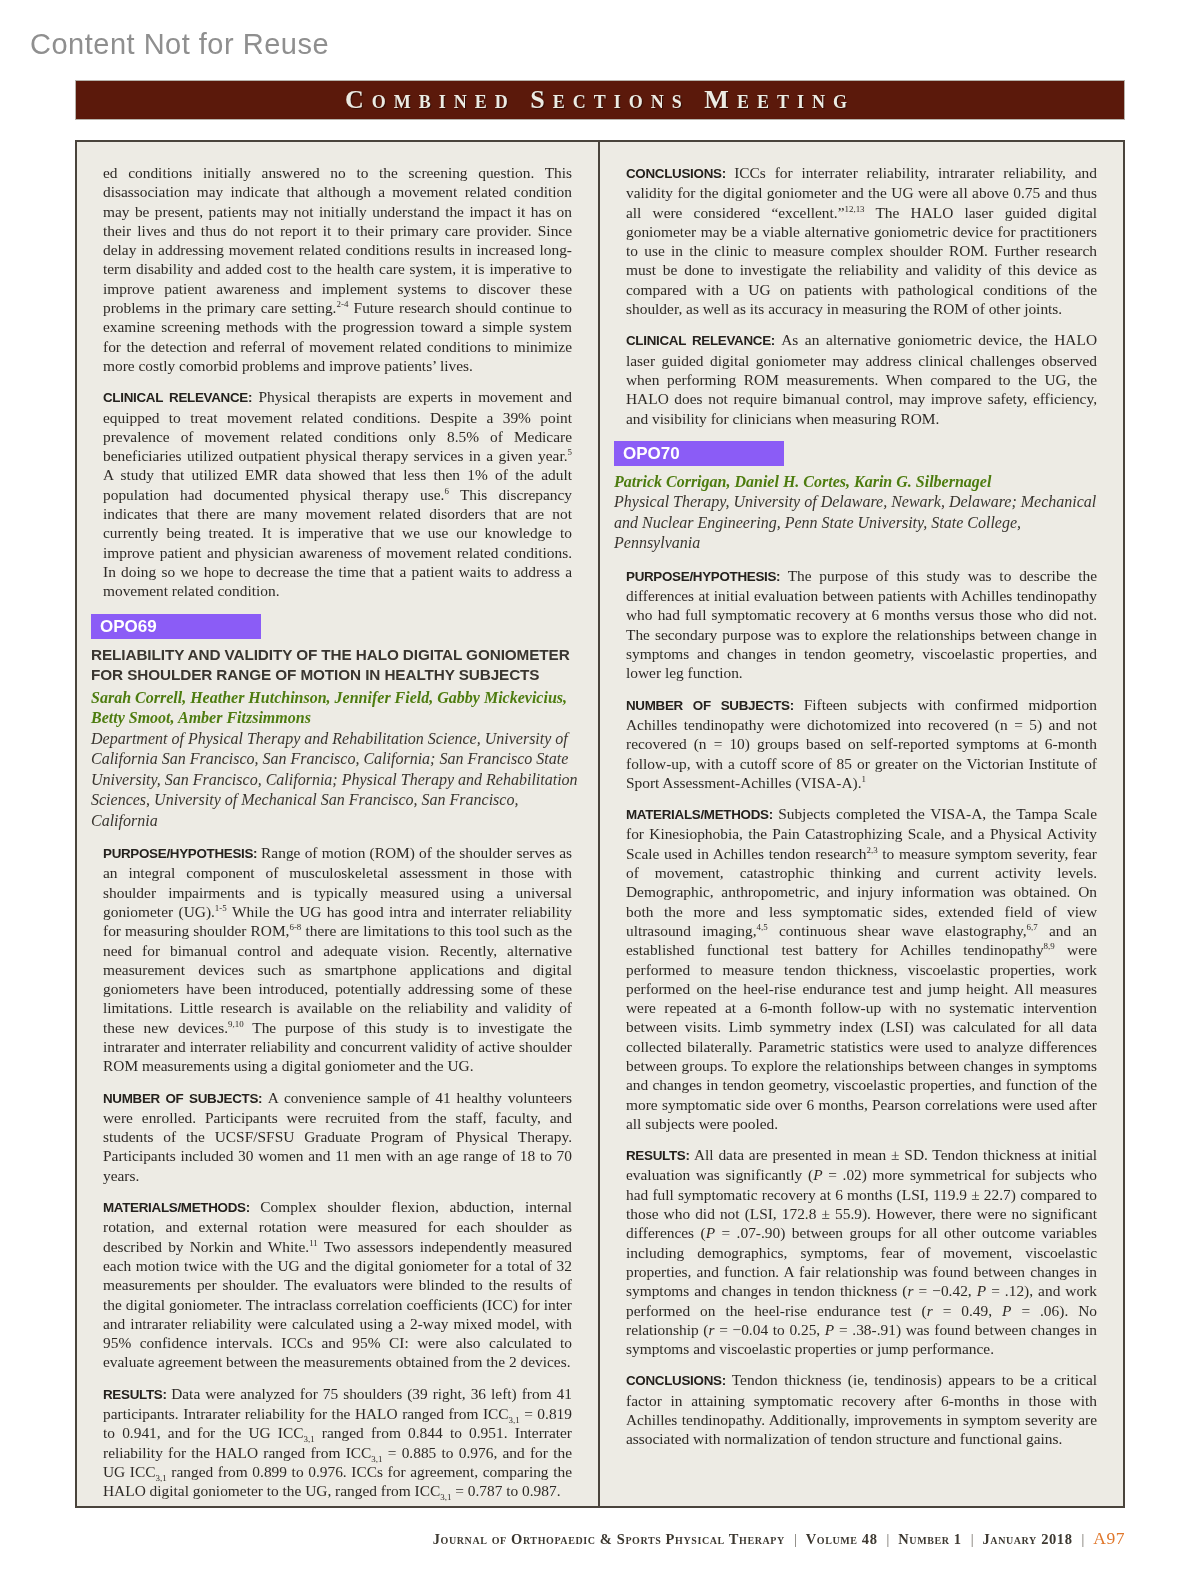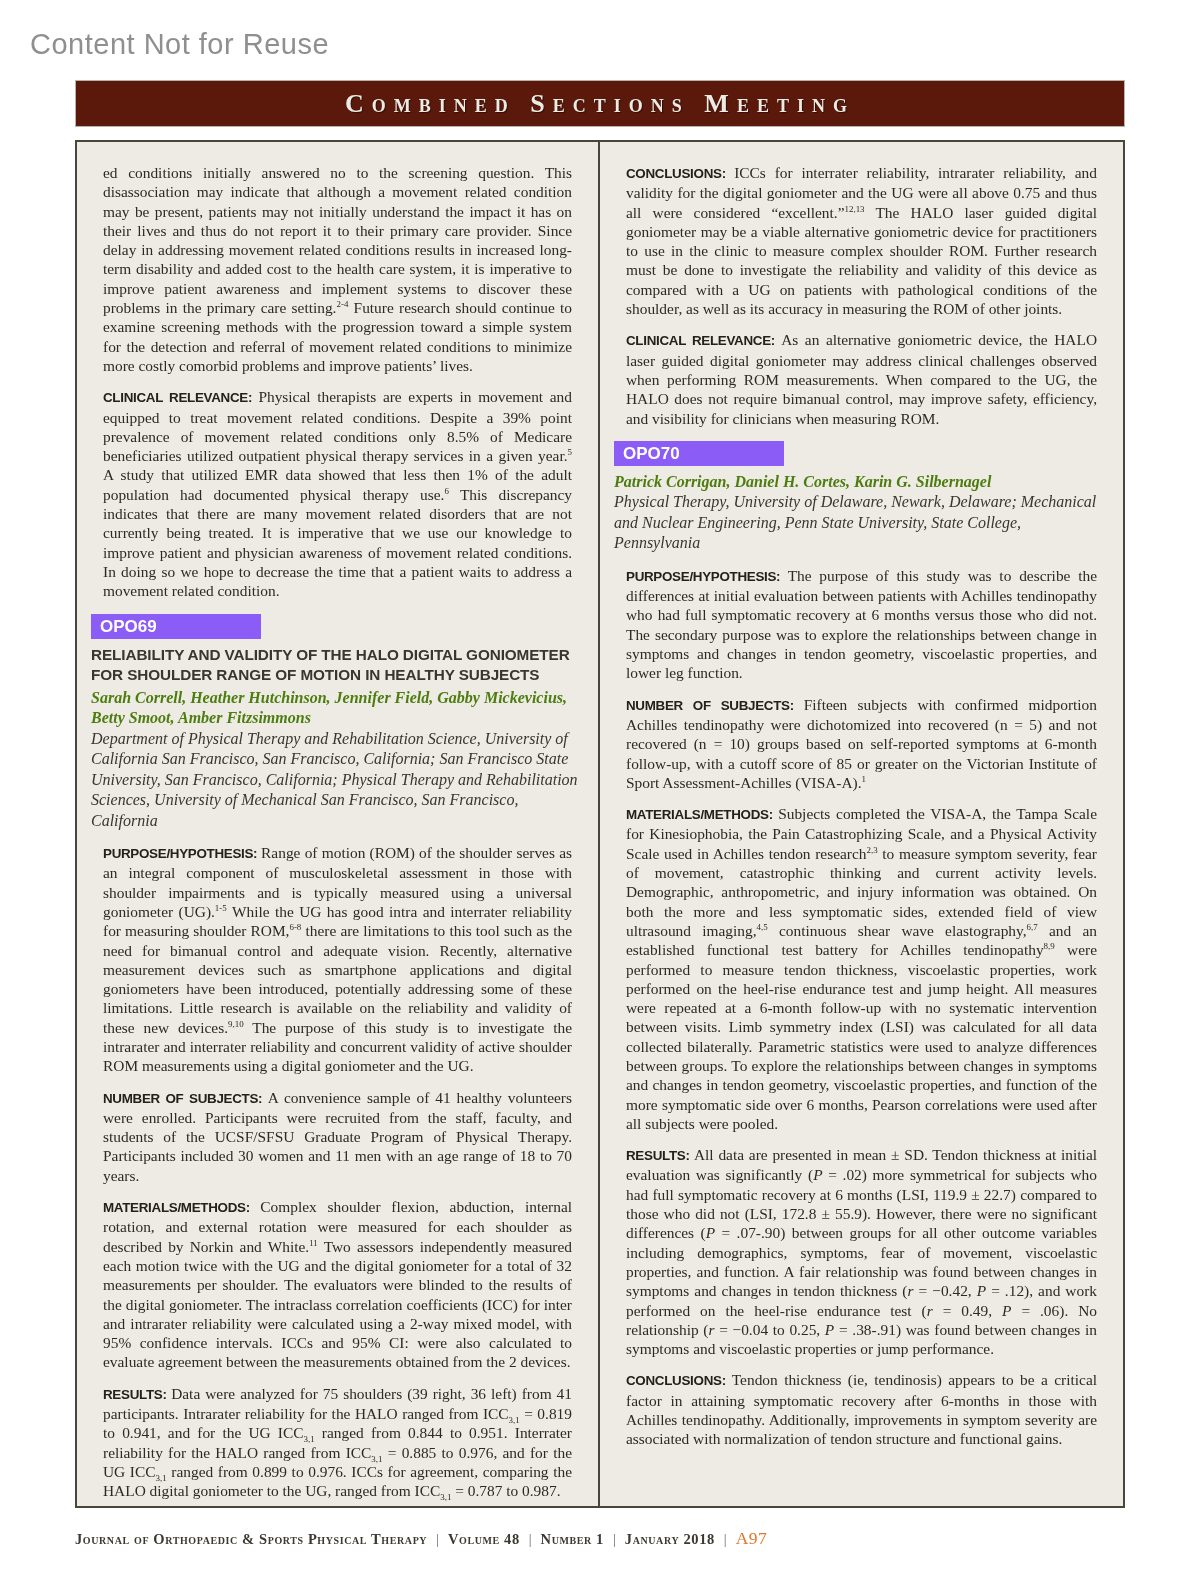--- a/index.html
+++ b/index.html
@@ -6,21 +6,21 @@
   body { background:#ffffff; font-family:"Liberation Serif", serif; }
   .page { position:relative; width:1200px; height:1575px; background:#ffffff; overflow:hidden; }
 
   .watermark {
     position:absolute; left:30px; top:28px;
     font-family:"Liberation Sans", sans-serif;
     font-size:29px; color:#8f8f8f; letter-spacing:0.5px;
   }
 
   .banner {
-    position:absolute; left:75px; top:80px; width:1050px; height:47px;
+    position:absolute; left:75px; top:80px; width:1050px; height:40px;
     background:#5b190b; border:1px solid #b7b3ac;
     display:flex; align-items:center; justify-content:center;
   }
   .banner-title {
     font-family:"Liberation Serif", serif; font-variant:small-caps;
     font-weight:700; font-size:26px; letter-spacing:8px;
     color:#ecebe3; text-shadow:1px 1px 1px rgba(0,0,0,0.45);
   }
 
   .content-box {
@@ -57,21 +57,21 @@
     font-family:"Liberation Serif", serif; font-style:italic; font-weight:700;
     font-size:16px; line-height:20.5px; color:#4d7c0f; margin-top:2px;
   }
   .abstract-affiliation {
     font-family:"Liberation Serif", serif; font-style:italic;
     font-size:16px; line-height:20.5px; color:#39352f;
   }
 
   .footer {
     position:absolute; left:75px; top:1528px; width:1050px;
-    text-align:left; white-space:nowrap;
+    text-align:right; white-space:nowrap;
     font-family:"Liberation Serif", serif; color:#3c3830;
   }
   .f-item {
     font-variant:small-caps; font-weight:700; font-size:14.5px; letter-spacing:0.6px;
   }
   .f-sep { color:#6b665e; padding:0 9px; font-size:14px; font-weight:400; }
   .f-page { color:#e0772b; font-size:17.5px; font-weight:400; letter-spacing:0.5px; }
 </style>
 </head>
 <body>

